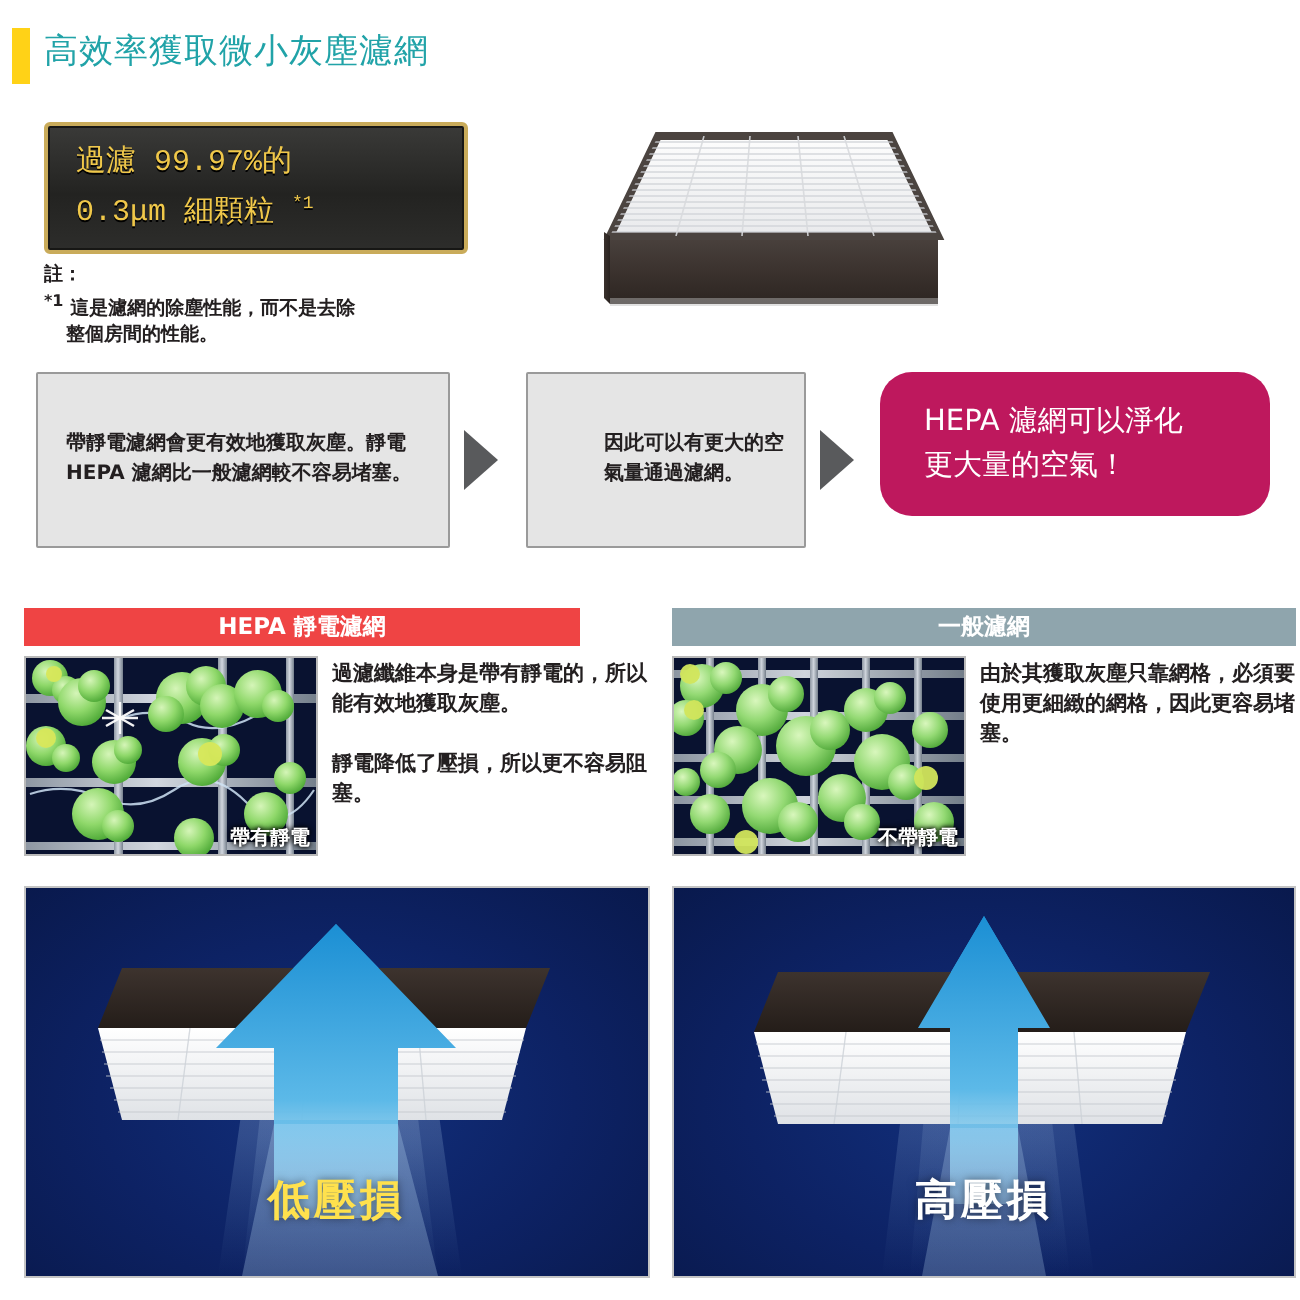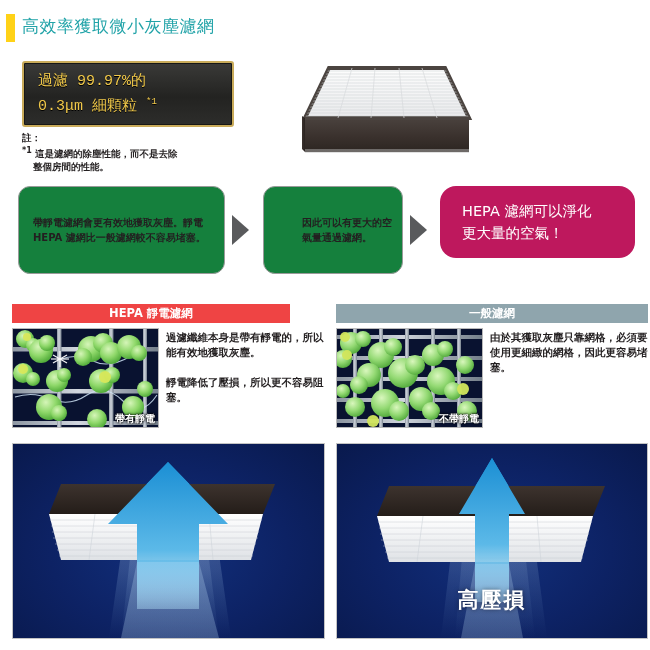--- a/index.html
+++ b/index.html
@@ -39,21 +39,21 @@
   #note{left:22px;top:131px;width:215px;}
   .note-line{font-size:9.5px;line-height:13px;color:#231f20;font-weight:bold;white-space:nowrap;}
   .note-line .mark{font-size:8px;vertical-align:super;}
   .note-indent{padding-left:11px;}
 
   
   #filter-photo{left:285px;top:56px;width:200px;height:112px;}
 
   
   .flowbox{
-    border:1px solid #9a9a9a;border-radius:12px;background:#15803d;box-sizing:border-box;
+    border:1px solid #9a9a9a;border-radius:1px;background:#e5e5e5;box-sizing:border-box;
   }
   #flow1{left:18px;top:186px;width:207px;height:88px;}
   #flow2{left:263px;top:186px;width:140px;height:88px;}
   #flow3{
     left:440px;top:186px;width:195px;height:72px;
     background:#be185d;border:none;border-radius:16px;
   }
   .flow-text{
     position:absolute;left:14px;right:10px;top:50%;transform:translateY(-50%);
     font-size:10px;line-height:14.5px;color:#231f20;font-weight:bold;
@@ -378,20 +378,21 @@
       </g>
       <g stroke="#cdd2d8" stroke-width="0.7" opacity="0.8">
         <line x1="82" y1="70" x2="76" y2="116"></line>
           <line x1="140" y1="70" x2="138" y2="116"></line>
         <line x1="196" y1="70" x2="200" y2="116"></line>
       </g>
       <polygon points="155,18 215,80 186,80 186,165 124,165 124,80 95,80" fill="url(#arrowL)"></polygon>
       <path d="M124 118 L186 118 L206 194 L108 194 Z" fill="#bfe0f7" opacity="0.28"></path>
     </g>
   </svg>
+  <div class="bp-label" id="bp-label-left">低壓損</div>
 </div>
 
 <div class="abs bottom-panel" id="bottom-right">
   <svg width="310" height="194" viewBox="0 0 310 194">
     <defs>
       <linearGradient id="airWideR" x1="0" y1="1" x2="0" y2="0">
         <stop offset="0%" stop-color="#9fd0f5" stop-opacity="0"></stop>
         <stop offset="45%" stop-color="#bcdcf7" stop-opacity="0.3"></stop>
         <stop offset="100%" stop-color="#e6f3ff" stop-opacity="0.5"></stop>
       </linearGradient>

